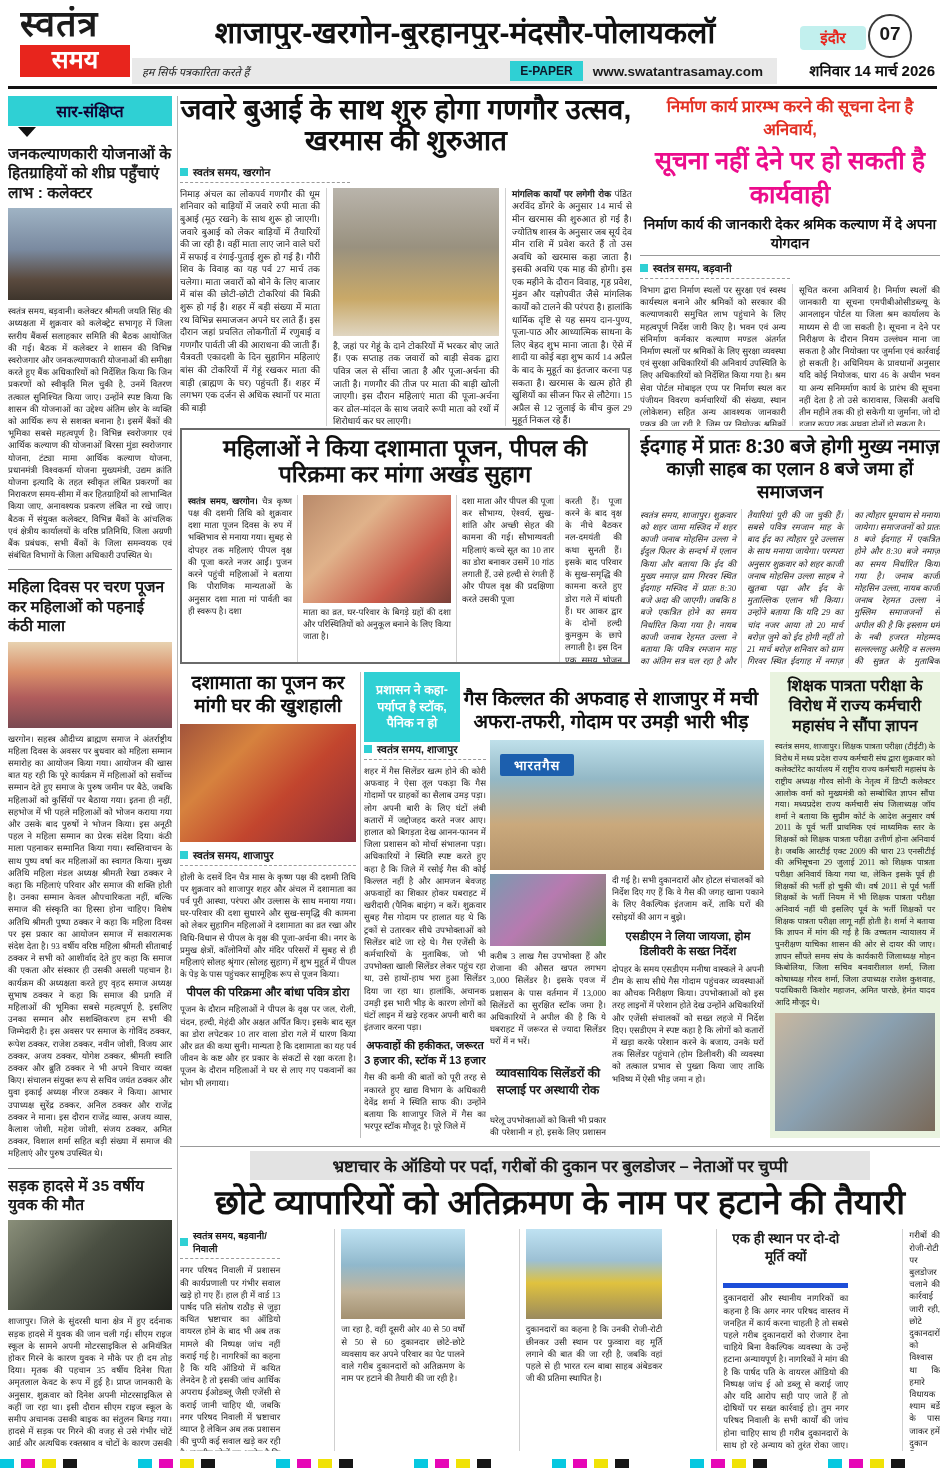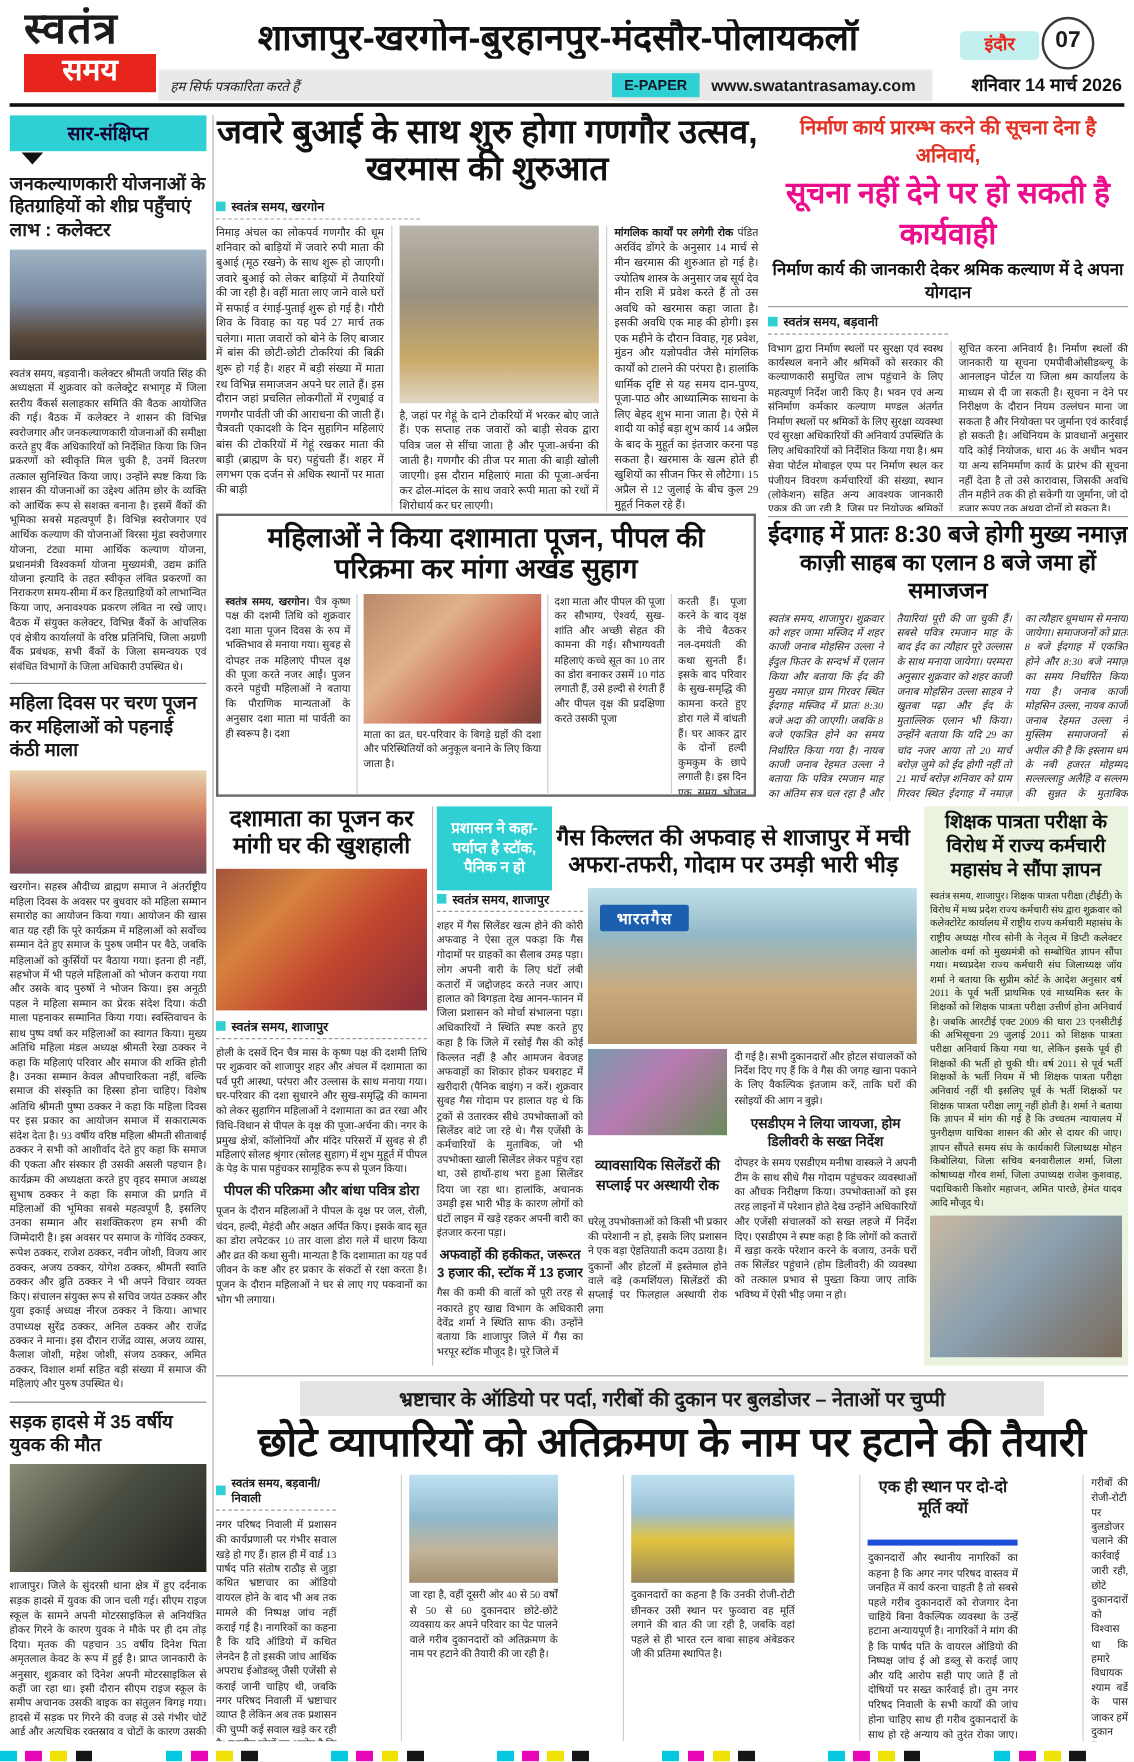--- a/index.html
+++ b/index.html
@@ -216,20 +216,21 @@
     <div class="subhead-b" style="font-size:11px;margin:4px 0;">अफवाहों की हकीकत, जरूरत 3 हजार की, स्टॉक में 13 हजार</div>
     <div class="body-s jtext">गैस की कमी की बातों को पूरी तरह से नकारते हुए खाद्य विभाग के अधिकारी देवेंद्र शर्मा ने स्थिति साफ की। उन्होंने बताया कि शाजापुर जिले में गैस का भरपूर स्टॉक मौजूद है। पूरे जिले में</div>
   </div>
 
   <div class="abs ph ph-gas" style="left:490px;top:740px;width:274px;height:130px;">
     <span class="gas-sign">भारतगैस</span>
   </div>
 
   <div class="abs" style="left:490px;top:874px;width:116px;height:264px;">
     <div class="ph ph-gassmall" style="height:72px;"></div>
+    <div class="body-s jtext" style="margin-top:4px;">करीब 3 लाख गैस उपभोक्ता हैं और रोजाना की औसत खपत लगभग 3,000 सिलेंडर है। इसके एवज में प्रशासन के पास वर्तमान में 13,000 सिलेंडरों का सुरक्षित स्टॉक जमा है। अधिकारियों ने अपील की है कि ये घबराहट में जरूरत से ज्यादा सिलेंडर घरों में न भरें।</div>
     <div class="subhead-b" style="font-size:12px;margin:16px 0;">व्यावसायिक सिलेंडरों की सप्लाई पर अस्थायी रोक</div>
     <div class="body-s jtext">घरेलू उपभोक्ताओं को किसी भी प्रकार की परेशानी न हो, इसके लिए प्रशासन ने एक बड़ा ऐहतियाती कदम उठाया है। दुकानों और होटलों में इस्तेमाल होने वाले बड़े (कमर्शियल) सिलेंडरों की सप्लाई पर फिलहाल अस्थायी रोक लगा</div>
   </div>
 
   <div class="abs" style="left:612px;top:874px;width:152px;height:264px;">
     <div class="body-s jtext">दी गई है। सभी दुकानदारों और होटल संचालकों को निर्देश दिए गए हैं कि वे गैस की जगह खाना पकाने के लिए वैकल्पिक इंतजाम करें, ताकि घरों की रसोइयों की आग न बुझे।</div>
     <div class="subhead-b" style="font-size:11.5px;margin:5px 0;">एसडीएम ने लिया जायजा, होम डिलीवरी के सख्त निर्देश</div>
     <div class="body-s jtext">दोपहर के समय एसडीएम मनीषा वास्कले ने अपनी टीम के साथ सीधे गैस गोदाम पहुंचकर व्यवस्थाओं का औचक निरीक्षण किया। उपभोक्ताओं को इस तरह लाइनों में परेशान होते देख उन्होंने अधिकारियों और एजेंसी संचालकों को सख्त लहजे में निर्देश दिए। एसडीएम ने स्पष्ट कहा है कि लोगों को कतारों में खड़ा करके परेशान करने के बजाय, उनके घरों तक सिलेंडर पहुंचाने (होम डिलीवरी) की व्यवस्था को तत्काल प्रभाव से पुख्ता किया जाए ताकि भविष्य में ऐसी भीड़ जमा न हो।</div>
   </div>
 

